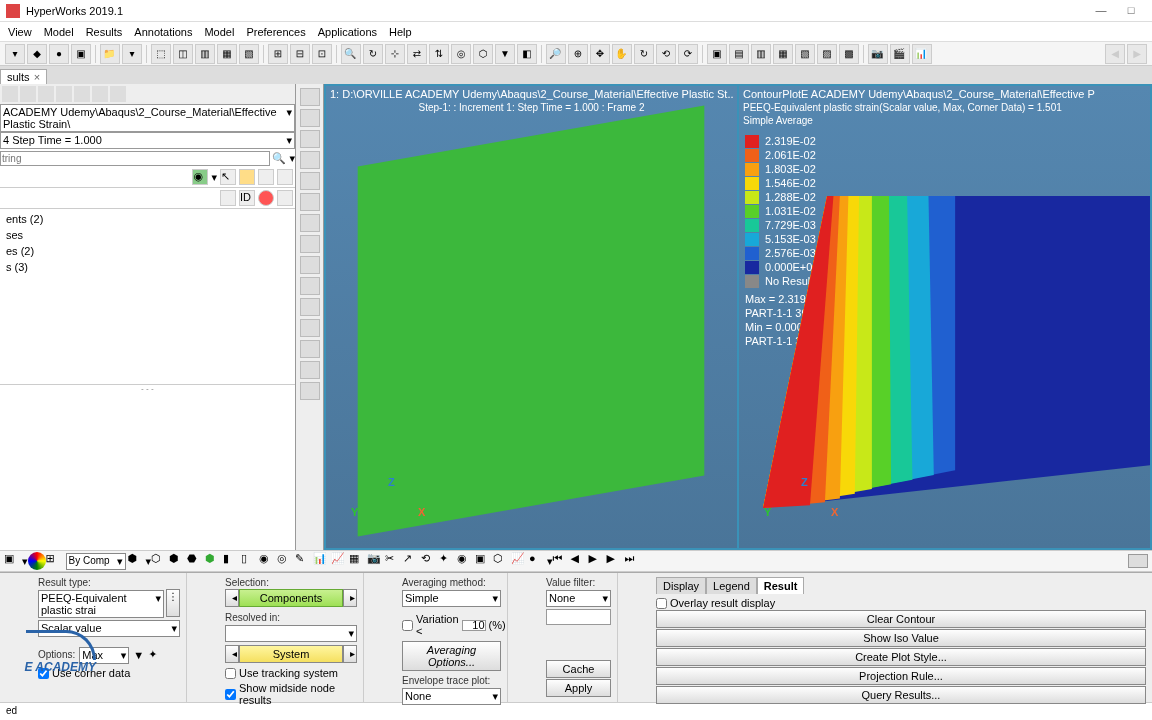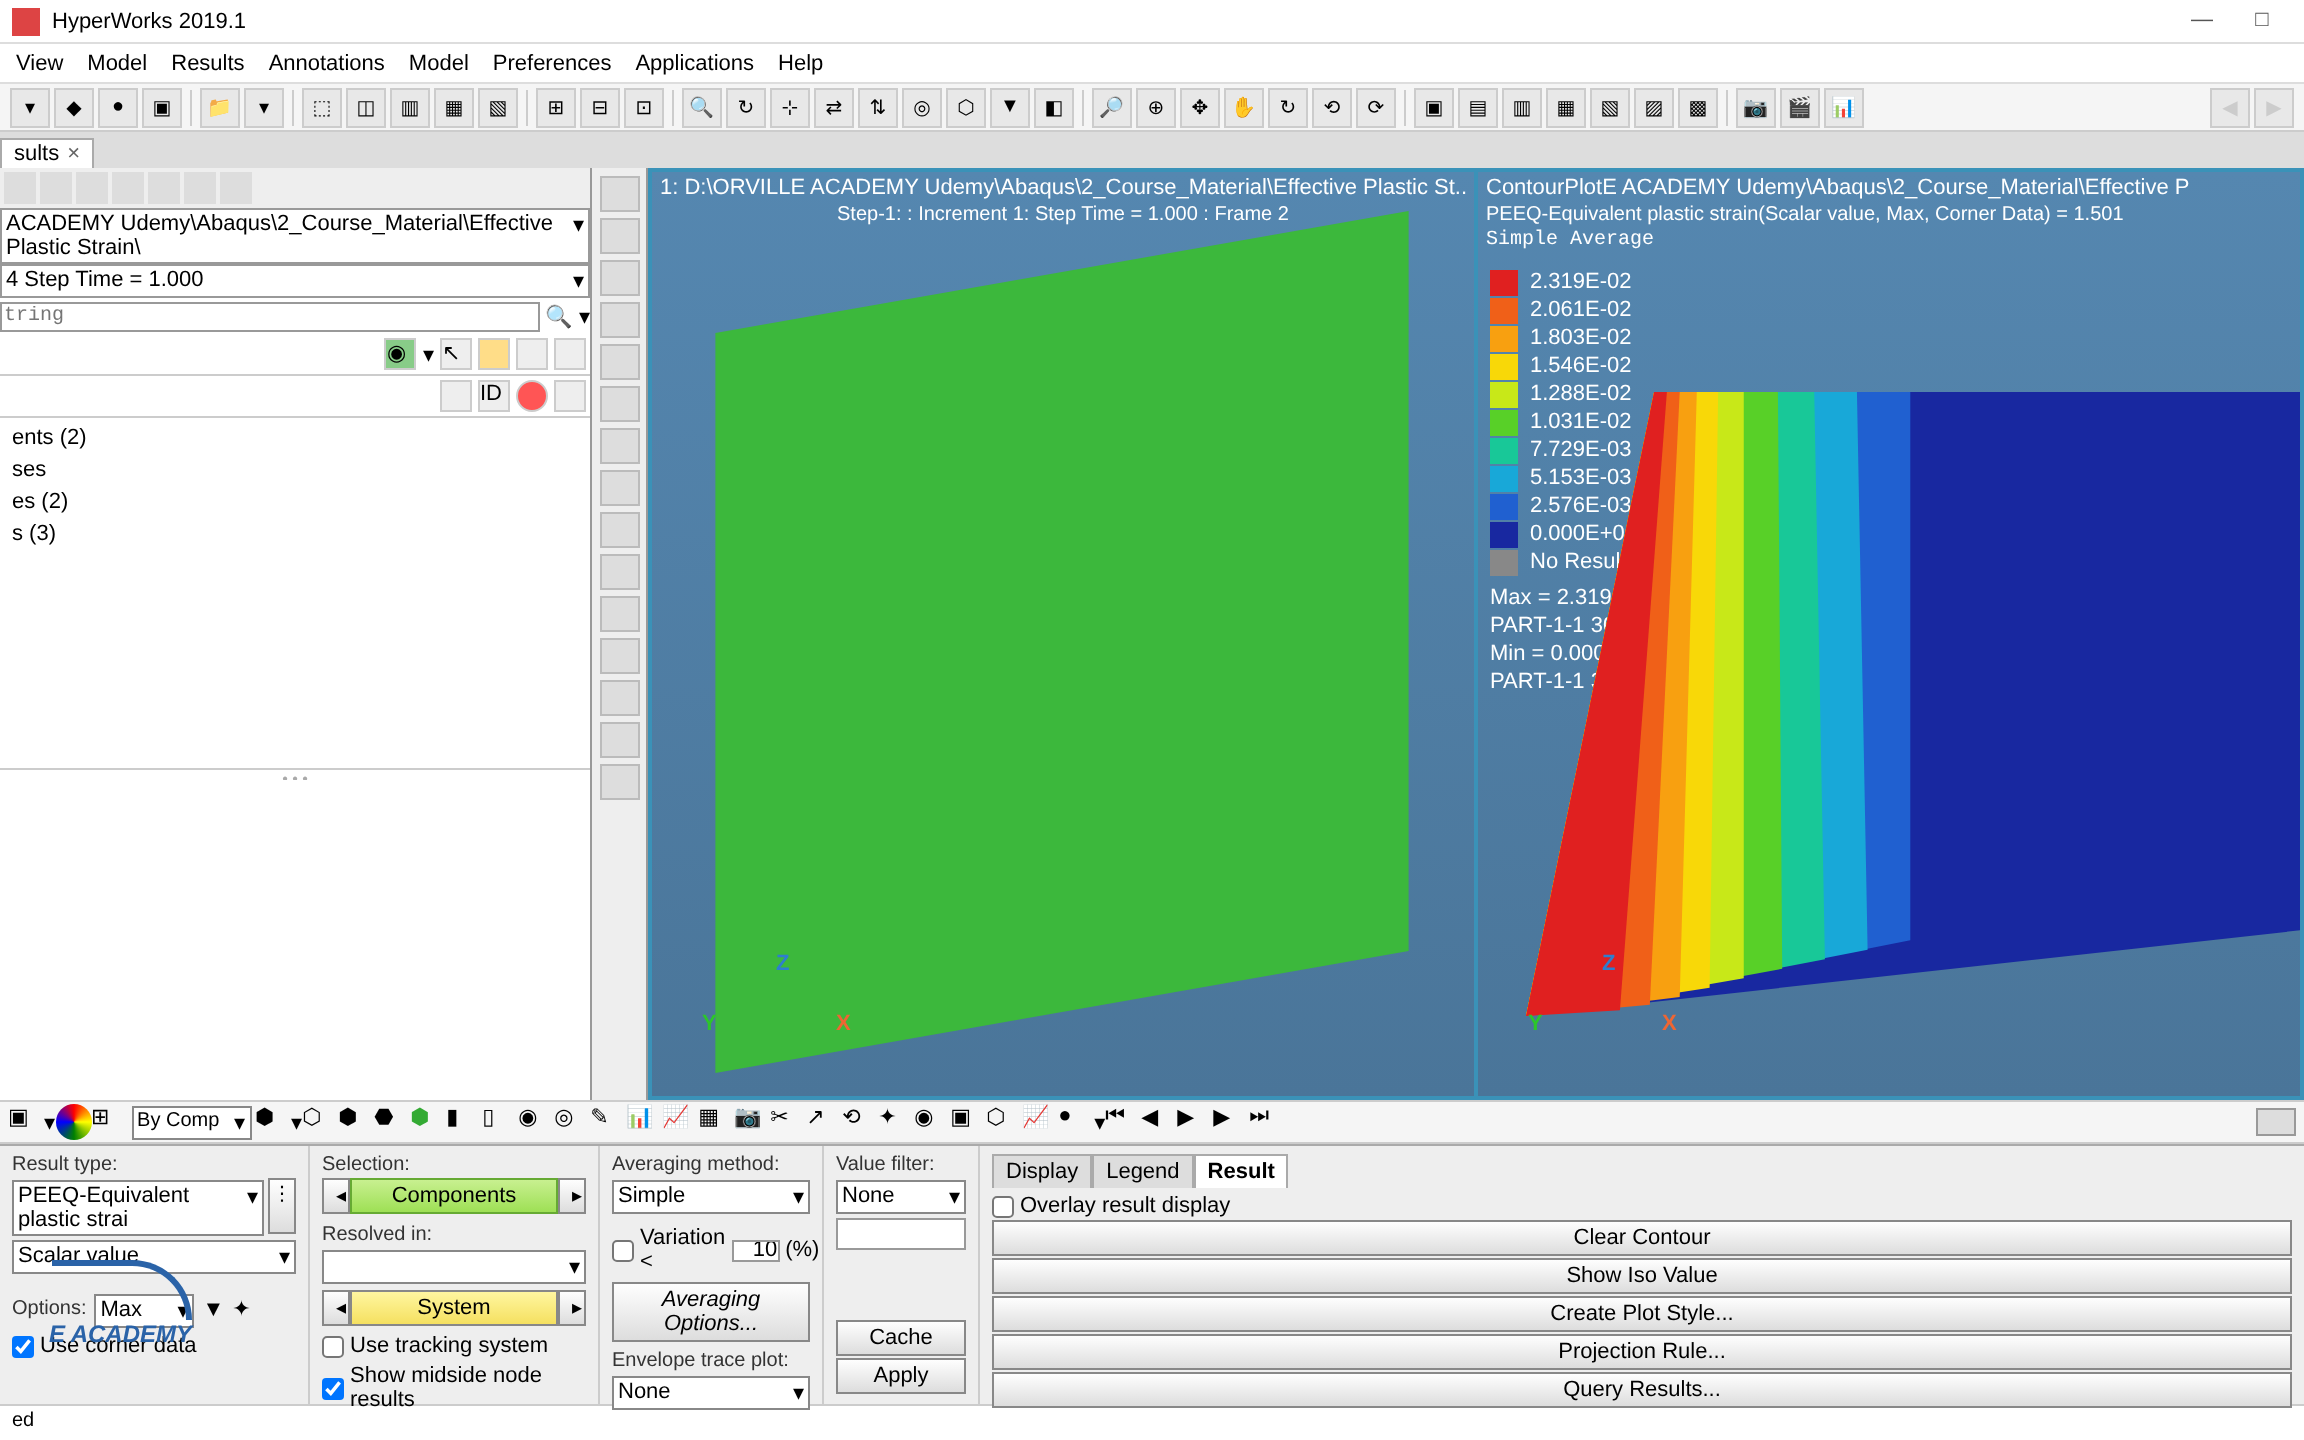--- a/index.html
+++ b/index.html
@@ -16,21 +16,21 @@
 .tabrow { height:18px; background:#ddd; display:flex; align-items:flex-end; }
 .tab { background:#fff; border:1px solid #aaa; border-bottom:none; padding:1px 6px; font-size:10px; display:flex; align-items:center; }
 .tab .x { margin-left:4px; color:#666; }
 .main { display:flex; height:466px; }
 .sidebar { width:296px; background:#fff; border-right:1px solid #999; display:flex; flex-direction:column; }
 .sidebar-tools { height:20px; background:#eee; display:flex; padding:2px; gap:2px; }
 .sidebar-tools .sbtn { width:16px; height:16px; background:#ddd; }
 .combo { border:1px solid #999; background:#fff; padding:1px 2px; font-size:10px; display:flex; }
 .combo .arrow { margin-left:auto; }
 .filterrow { display:flex; align-items:center; height:18px; }
-.filterrow input { flex:1; border:1px solid #999; font-size:10px; padding:1px;font-family:Liberation Mono, monospace; }
+.filterrow input { flex:1; border:1px solid #999; font-size:10px; padding:1px; }
 .iconrow { display:flex; justify-content:flex-end; padding:2px; gap:3px; align-items:center;}
 .iconrow .ib { width:16px; height:16px; background:#eee; border:1px solid #ccc; }
 .tree { flex:1; background:#fff; padding:2px; font-size:10px; line-height:16px; overflow:hidden;}
 .treeitem { padding-left:4px; }
 .viewtools { width:28px; background:#eee; border-right:1px solid #999; display:flex; flex-direction:column; align-items:center; padding-top:4px; gap:3px;}
 .viewtools .vb { width:20px; height:18px; background:#ddd; border:1px solid #bbb; }
 .viewport { flex:1; background:#3a5a7a; position:relative; display:flex; border:2px solid #3a92b8;}
 .vp { flex:1; position:relative; background:linear-gradient(#5587b0,#4a7599); overflow:hidden;}
 .vp.left { border-right:2px solid #3a92b8; }
 .vptitle { position:absolute; top:2px; left:4px; right:4px; color:#fff; font-size:11px; white-space:nowrap; overflow:hidden; }
@@ -42,21 +42,21 @@
 .triad .x { position:absolute; bottom:10px; left:62px; color:#e63;}
 .legend { position:absolute; top:48px; left:6px; font-size:10px; color:#fff; line-height:14px;}
 .legend .lrow { display:flex; align-items:center; }
 .legend .swatch { width:14px; height:13px; margin-right:6px; }
 .legend .meta { margin-top:4px; line-height:14px; }
 .contour-plate { position:absolute; top:110px; left:24px; right:-40px; bottom:40px; }
 .cursor-red { position:absolute; top:234px; left:98px; width:14px; height:14px; border-radius:50%; background:rgba(255,60,40,0.6); border:1px solid #c33; }
 .bottomtool { height:22px; background:#f5f5f5; border-top:1px solid #ccc; border-bottom:1px solid #ccc; display:flex; align-items:center; padding:0 4px;}
 .bottomtool .tbtn{ width:18px; height:18px; }
 .panel { height:130px; background:#eee; border-top:1px solid #aaa; display:flex; position:relative;}
-.pcol { padding:4px 6px; border-right:1px solid #ccc; }
+.pcol { padding:4px 6px; border-right:1px solid #ccc;margin-left:32px; }
 .plabel { font-size:10px; color:#333; }
 .pselect { border:1px solid #888; background:#fff; padding:1px 2px; font-size:10px; margin-top:2px; display:flex; }
 .pselect .arrow{margin-left:auto;}
 .cbtn { background:linear-gradient(#fefefe,#ddd); border:1px solid #888; padding:2px 6px; font-size:10px; text-align:center; margin:1px 0;}
 .cbtn.green { background:linear-gradient(#c8f090,#9ee055); border-color:#6a3; }
 .cbtn.yellow { background:linear-gradient(#fff6a0,#f5e060); }
 .chk { display:flex; align-items:center; gap:3px; font-size:10px; margin-top:3px;}
 .chk input { width:11px; height:11px;}
 .rtabs { display:flex; font-size:10px; }
 .rtab { padding:2px 6px; border:1px solid #aaa; background:#ddd; border-bottom:none;}
@@ -223,21 +223,21 @@
       <div class="green-plate"></div>
       <div class="triad">
         <span class="z">Z</span>
         <span class="y">Y</span>
         <span class="x">X</span>
       </div>
     </div>
     <div class="vp">
       <div class="vptitle">ContourPlotE ACADEMY Udemy\Abaqus\2_Course_Material\Effective P</div>
       <div class="vpsub">PEEQ-Equivalent plastic strain(Scalar value, Max, Corner Data) =   1.501</div>
-      <div class="vpsub" style="top:29px;font-family:Liberation Mono, monospace;">Simple Average</div>
+      <div class="vpsub" style="top:29px;">Simple Average</div>
       <div class="legend">
         <div id="legend-rows">
             <div class="lrow">
               <div class="swatch" style="background:#e02020"></div>
               <span>2.319E-02</span>
             </div>
             <div class="lrow">
               <div class="swatch" style="background:#f06018"></div>
               <span>2.061E-02</span>
             </div>

